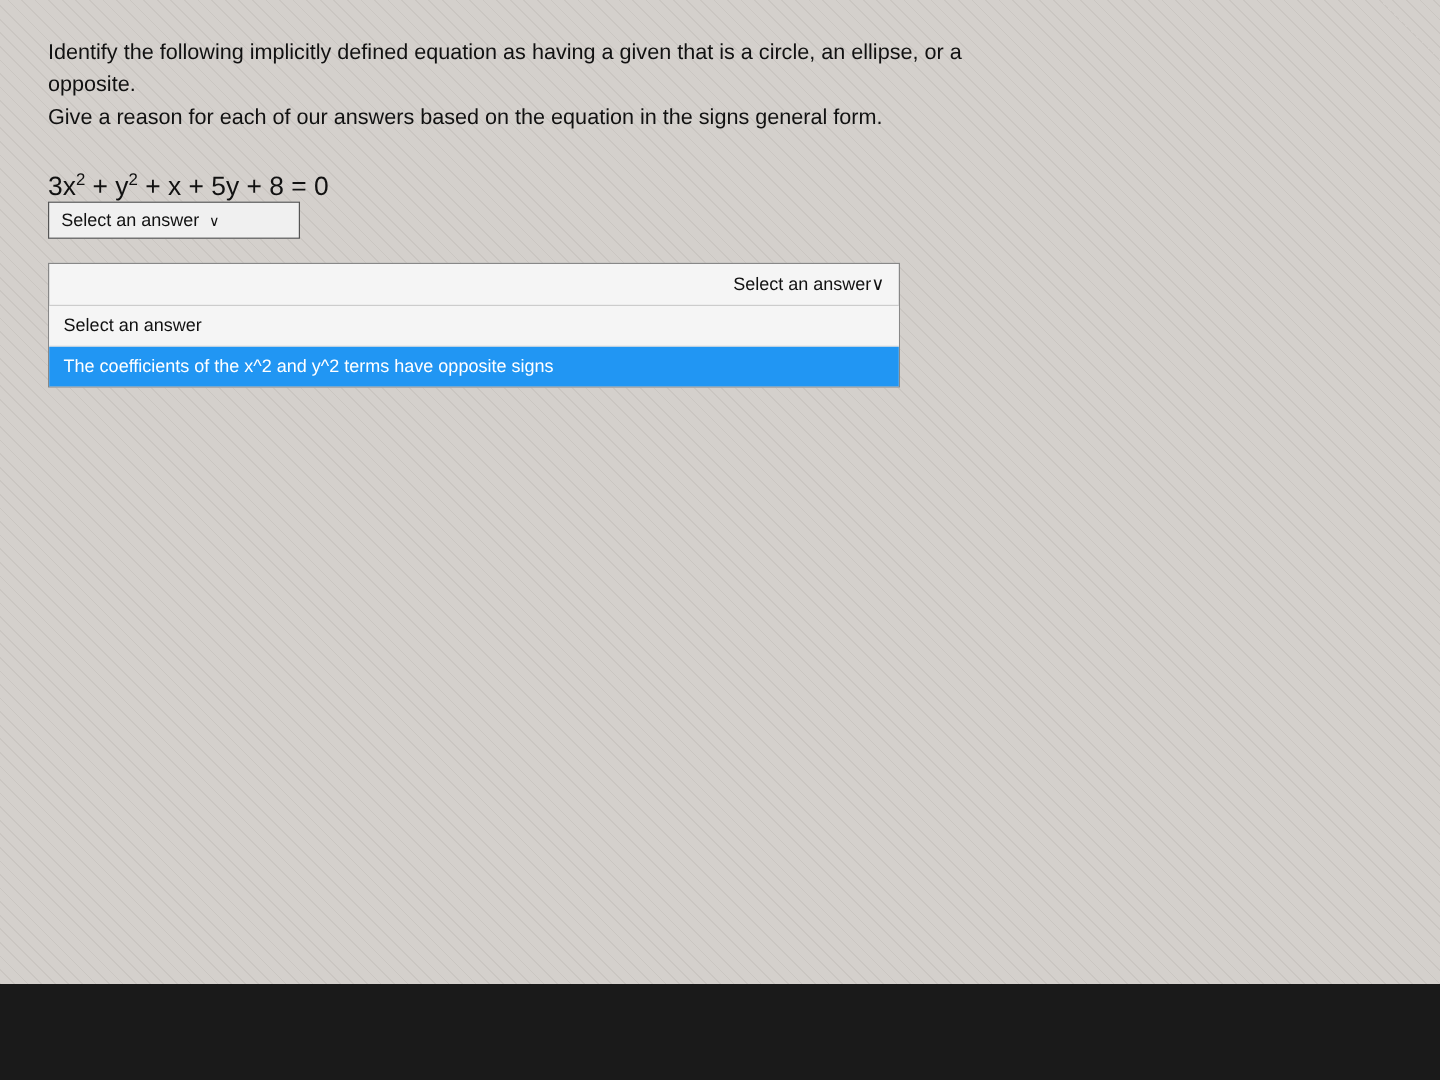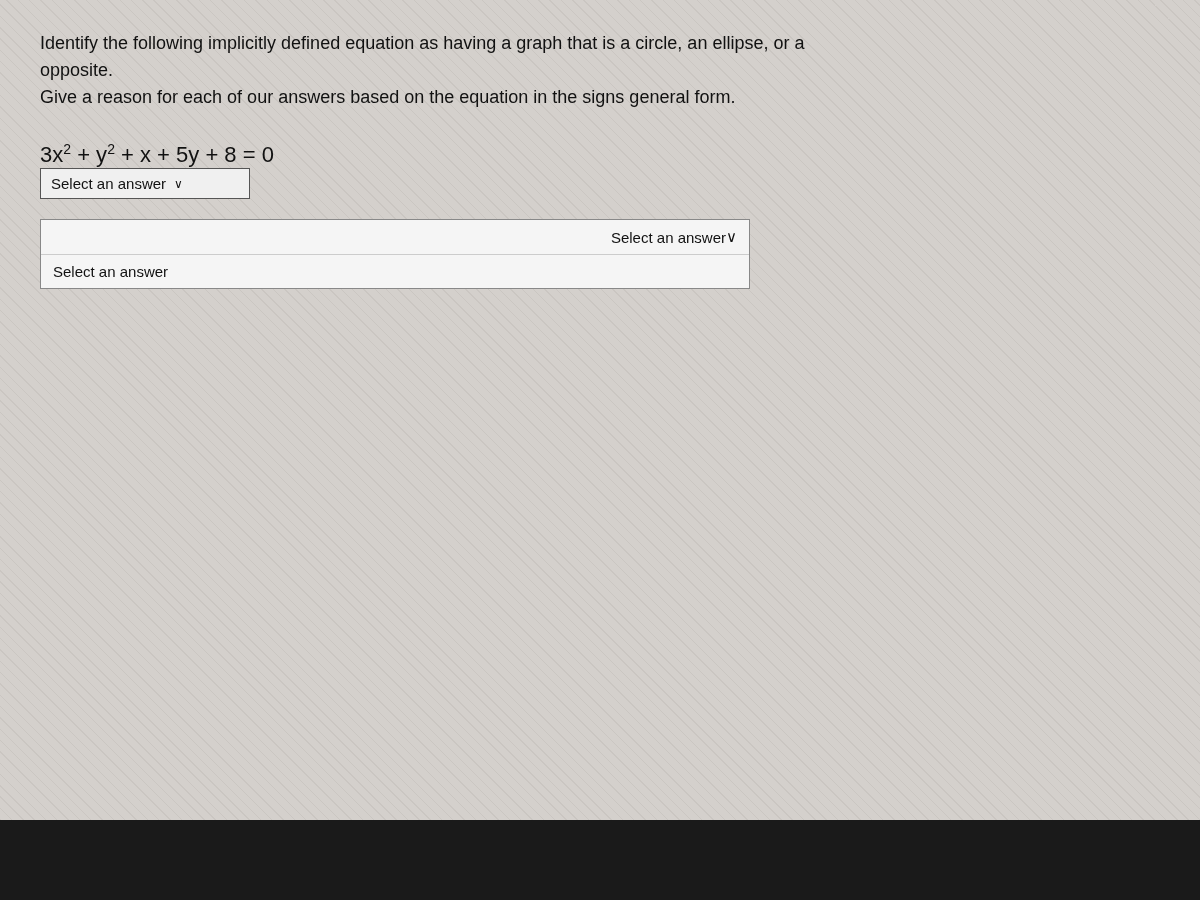--- a/index.html
+++ b/index.html
@@ -118,21 +118,21 @@
       background: #f5f5f5;
       color: #111;
     }
   </style>
 </head>
 <body>
 
 <div class="main-content">
 
   <div class="question-text">
-    <span>Identify the following implicitly defined equation as having a graph that is a circle, an ellipse, or a</span><br>
+    <span>Identify the following implicitly defined equation as having a given that is a circle, an ellipse, or a</span><br>
     <span>opposite.</span><br>
     <span>Give a reason for each of our answers based on the equation in the signs general form.</span>
   </div>
 
   <div class="equation">
     3x<sup>2</sup> + y<sup>2</sup> + x + 5y + 8 = 0
   </div>
 
   <div class="select-wrapper">
     <span>Select an answer</span>
@@ -145,18 +145,21 @@
       <span>Select an answer</span>
       <span>∨</span>
     </div>
 
     <div class="dropdown-item normal">
       <span>Select an answer</span>
     </div>
 
 
 
+    <div class="dropdown-item selected-highlight">
+      <span>The coefficients of the x^2 and y^2 terms have opposite signs</span>
+    </div>
 
   </div>
 
 </div>
 
 <div class="bottom-bar"></div>
 
 </body></html>

